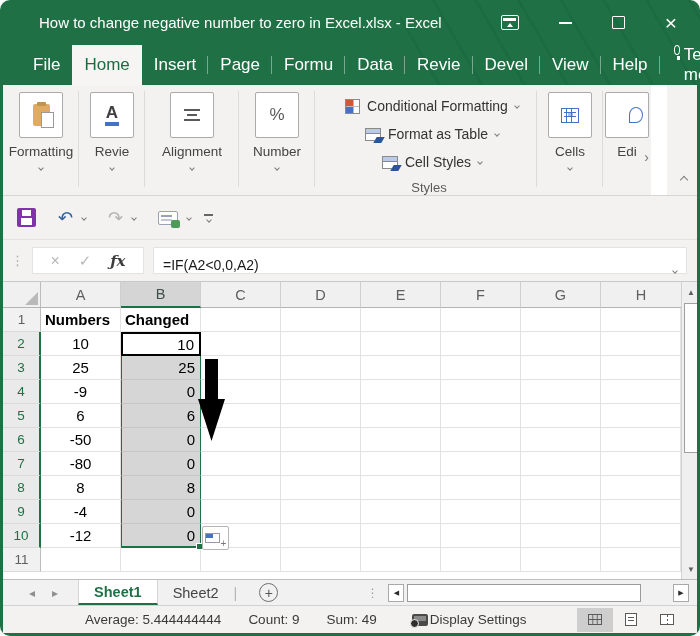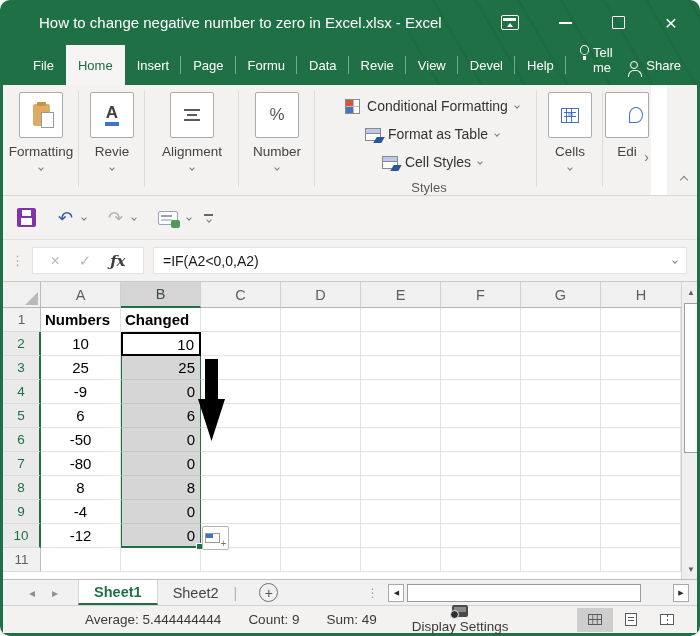--- a/index.html
+++ b/index.html
@@ -15,21 +15,21 @@
   .wincontrols { position:absolute; right:20px; top:0; height:100%; display:flex; align-items:center; gap:40px; }
   .wropt { width:18px; height:15px; border:1.6px solid #fff; border-radius:2px; position:relative; }
   .wropt::before { content:""; position:absolute; left:1.5px; right:1.5px; top:1.5px; height:3px; background:#fff; }
   .wropt::after { content:""; position:absolute; left:5px; top:7px; border-left:3.5px solid transparent;
                   border-right:3.5px solid transparent; border-bottom:4.5px solid #fff; }
   .wmin { width:13px; height:2px; background:#fff; }
   .wmax { width:13px; height:13px; border:1.6px solid #fff; border-radius:1px; }
   .wclose { font-size:21px; line-height:1; color:#fff; }
 
   
-  .menubar { height:40px; display:flex; align-items:stretch; color:#fff; font-size:13px; padding-left:18px; position:relative; z-index:1; }
+  .menubar { height:40px; display:flex; align-items:stretch; color:#fff; font-size:17px; padding-left:18px; position:relative; z-index:1; }
   .mtab { padding:0 12px; display:flex; align-items:center; position:relative; }
   .mtab.hassep::after { content:""; position:absolute; right:0; top:11px; height:18px; width:1px; background:rgba(255,255,255,.4); }
   .mtab.active { background:#f6f5f4; color:#1e6b41; }
   .tellme { display:flex; align-items:flex-start; gap:4px; margin-left:14px; }
   .bulb { width:10px; height:10px; border:1.5px solid #fff; border-radius:50%; position:relative; }
   .bulb::after { content:""; position:absolute; left:2px; top:10px; width:3px; height:4px; background:#fff; }
   .sharewrap { margin-left:auto; margin-right:16px; display:flex; align-items:center; gap:8px; }
   .person { width:8px; height:8px; border:1.5px solid #fff; border-radius:50%; position:relative; }
   .person::after { content:""; position:absolute; left:-3px; top:8px; width:12px; height:6px;
                    border:1.5px solid #fff; border-bottom:none; border-radius:6px 6px 0 0; }
@@ -90,21 +90,21 @@
   .qgap { width:4px; }
 
   
   .fbar { height:42px; background:#f3f2f1; display:flex; align-items:center; padding:0 10px 0 8px; gap:9px; border-bottom:1px solid #c9c9c9; }
   .namebox { width:104px; height:27px; background:#fff; border:1px solid #c6c6c6; display:flex; align-items:center; padding:0 9px; font-size:14px; color:#222; }
   .nbarr { margin-left:auto; color:#6f6f6f; font-size:11px; }
   .vdots { color:#a6a6a6; font-size:13px; letter-spacing:-1px; }
   .fxbox { width:112px; height:27px; background:#fff; border:1px solid #e3e3e3; display:flex; align-items:center; justify-content:space-around; padding:0 8px; }
   .xg { color:#b8b8b8; font-size:16px; } .ckg { color:#b8b8b8; font-size:15px; }
   .fxg { font-family:"DejaVu Serif",serif; font-style:italic; font-weight:bold; font-size:15px; color:#3d3d3d; }
-  .ffield { flex:1; height:27px; background:#fff; border:1px solid #e3e3e3; display:flex; align-items:center; padding:0 9px; font-size:14px; color:#1a1a1a; }
+  .ffield { flex:1; height:27px; background:#fff; border:1px solid #e3e3e3; display:flex; align-items:flex-end; padding:0 9px; font-size:14px; color:#1a1a1a; }
   .fendchev { margin-left:auto; }
 
   
   .gridwrap { flex:1; background:#fff; display:flex; position:relative; overflow:hidden; }
   .gridmain { flex:1; display:flex; flex-direction:column; }
   .hrow { height:26px; display:flex; background:#f0f0f0; flex:0 0 auto; }
   .corner { width:38px; border-right:1px solid #bcbcbc; border-bottom:1px solid #b4b4b4; position:relative; background:#f0f0f0; }
   .corner::after { content:""; position:absolute; right:2px; bottom:2px; border-left:13px solid transparent; border-bottom:13px solid #b9b9b9; }
   .hcell { width:80px; display:flex; align-items:center; justify-content:center; font-size:14.5px; color:#5f5f5f;
            border-right:1px solid #cfcfcf; border-bottom:1px solid #b4b4b4; }
@@ -150,21 +150,21 @@
   .hscroll { flex:1; display:flex; align-items:center; margin:0 8px 0 10px; gap:2px; }
   .hbtn { width:16px; height:18px; background:#fff; border:1px solid #a9a9a9; display:flex; align-items:center;
           justify-content:center; font-size:7px; color:#2a2a2a; }
   .htrack { flex:1; height:18px; position:relative; background:#f1f1f1; }
   .hthumb { position:absolute; left:1px; top:0; height:18px; width:91%; background:#fff; border:1px solid #9a9a9a; }
   .hbtn.rightb { margin-left:8px; }
 
   
   .statusbar { height:28px; background:#f3f2f1; border-top:1px solid #d2d2d2; display:flex; align-items:center;
                font-size:13.5px; color:#3a3a3a; padding-left:82px; gap:27px; }
-  .ds { display:flex; align-items:center; gap:2px; margin-left:8px;flex-direction:column; }
+  .ds { display:flex; align-items:center; gap:2px; margin-left:8px; }
   .ic-monitor { width:16px; height:12px; background:#4a4a4a; border-radius:2px; position:relative; }
   .ic-monitor::before { content:""; position:absolute; left:2px; top:2px; right:2px; height:5px; background:#8a8a8a; }
   .ic-monitor::after { content:""; position:absolute; left:-2px; bottom:-2px; width:7px; height:7px; background:#2f2f2f; border-radius:50%; border:1px solid #f3f2f1; }
   .views { margin-left:auto; display:flex; margin-right:12px; }
   .vwbtn { width:36px; height:24px; display:flex; align-items:center; justify-content:center; }
   .vwbtn.selview { background:#cecece; }
   .ic-vgrid { width:14px; height:11px; border:1px solid #5a5a5a;
       background-image:linear-gradient(#5a5a5a 1px, transparent 1px), linear-gradient(90deg,#5a5a5a 1px, transparent 1px);
       background-size:4.4px 5px; background-position:-1px -1px; }
   .ic-vlayout { width:12px; height:13px; border:1px solid #5a5a5a; background:#fff; position:relative; }
@@ -190,22 +190,22 @@
   </div>
 
   <div class="menubar">
     <div class="mtab">File</div>
     <div class="mtab active">Home</div>
     <div class="mtab hassep">Insert</div>
     <div class="mtab hassep">Page</div>
     <div class="mtab hassep">Formu</div>
     <div class="mtab hassep">Data</div>
     <div class="mtab hassep">Revie</div>
+    <div class="mtab hassep">Devel</div>
     <div class="mtab hassep">View</div>
-    <div class="mtab hassep">Devel</div>
     <div class="mtab hassep">Help</div>
     <div class="tellme">
       <span class="bulb"></span>
       <span>Tell me</span>
     </div>
     <div class="sharewrap">
       <span class="person"></span>
       <span>Share</span>
     </div>
   </div>

